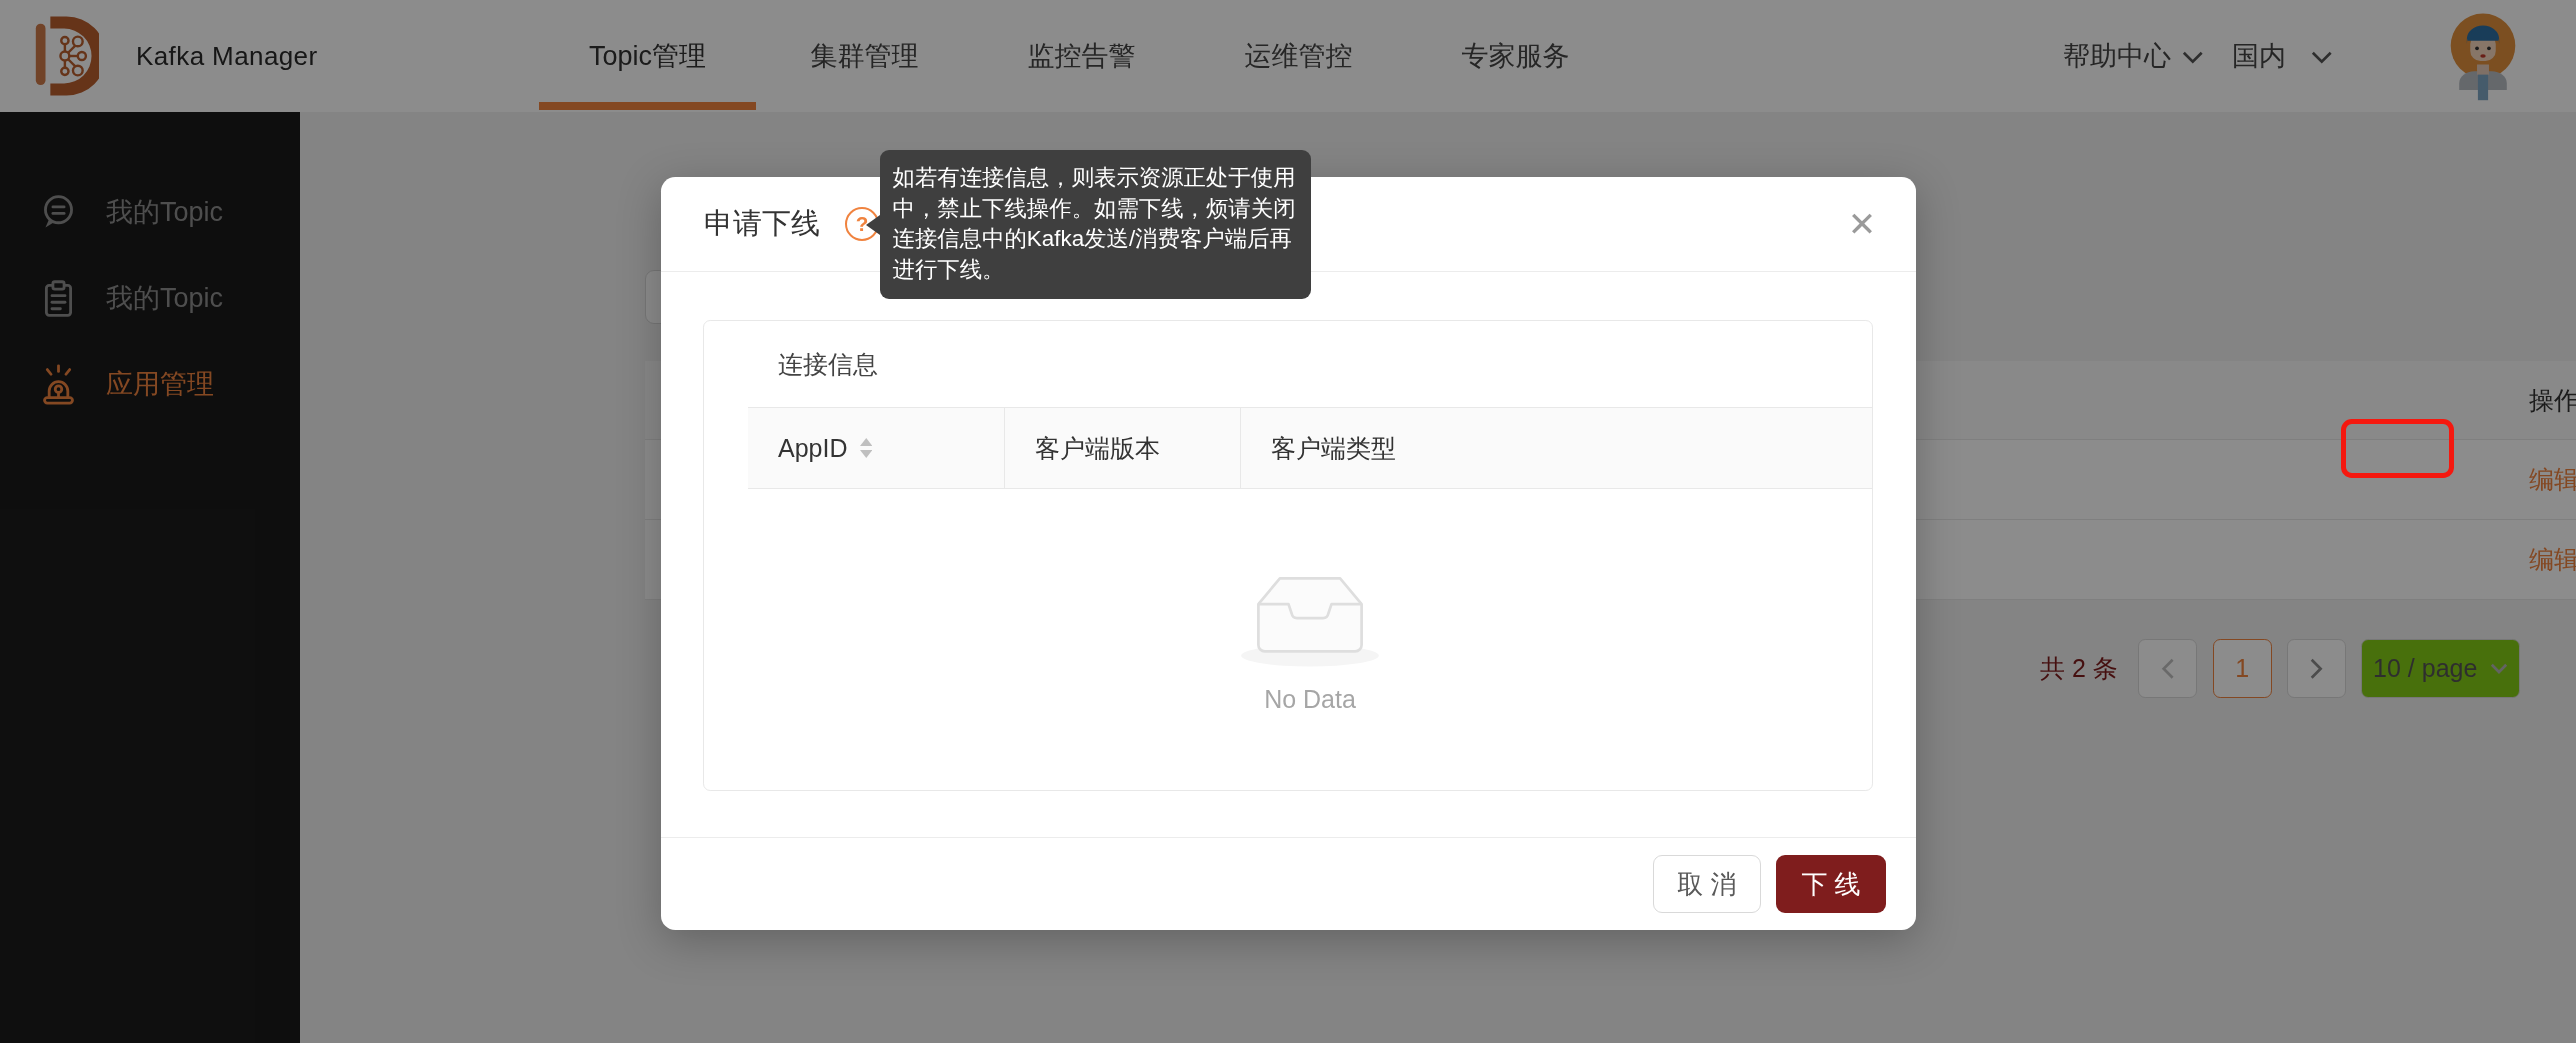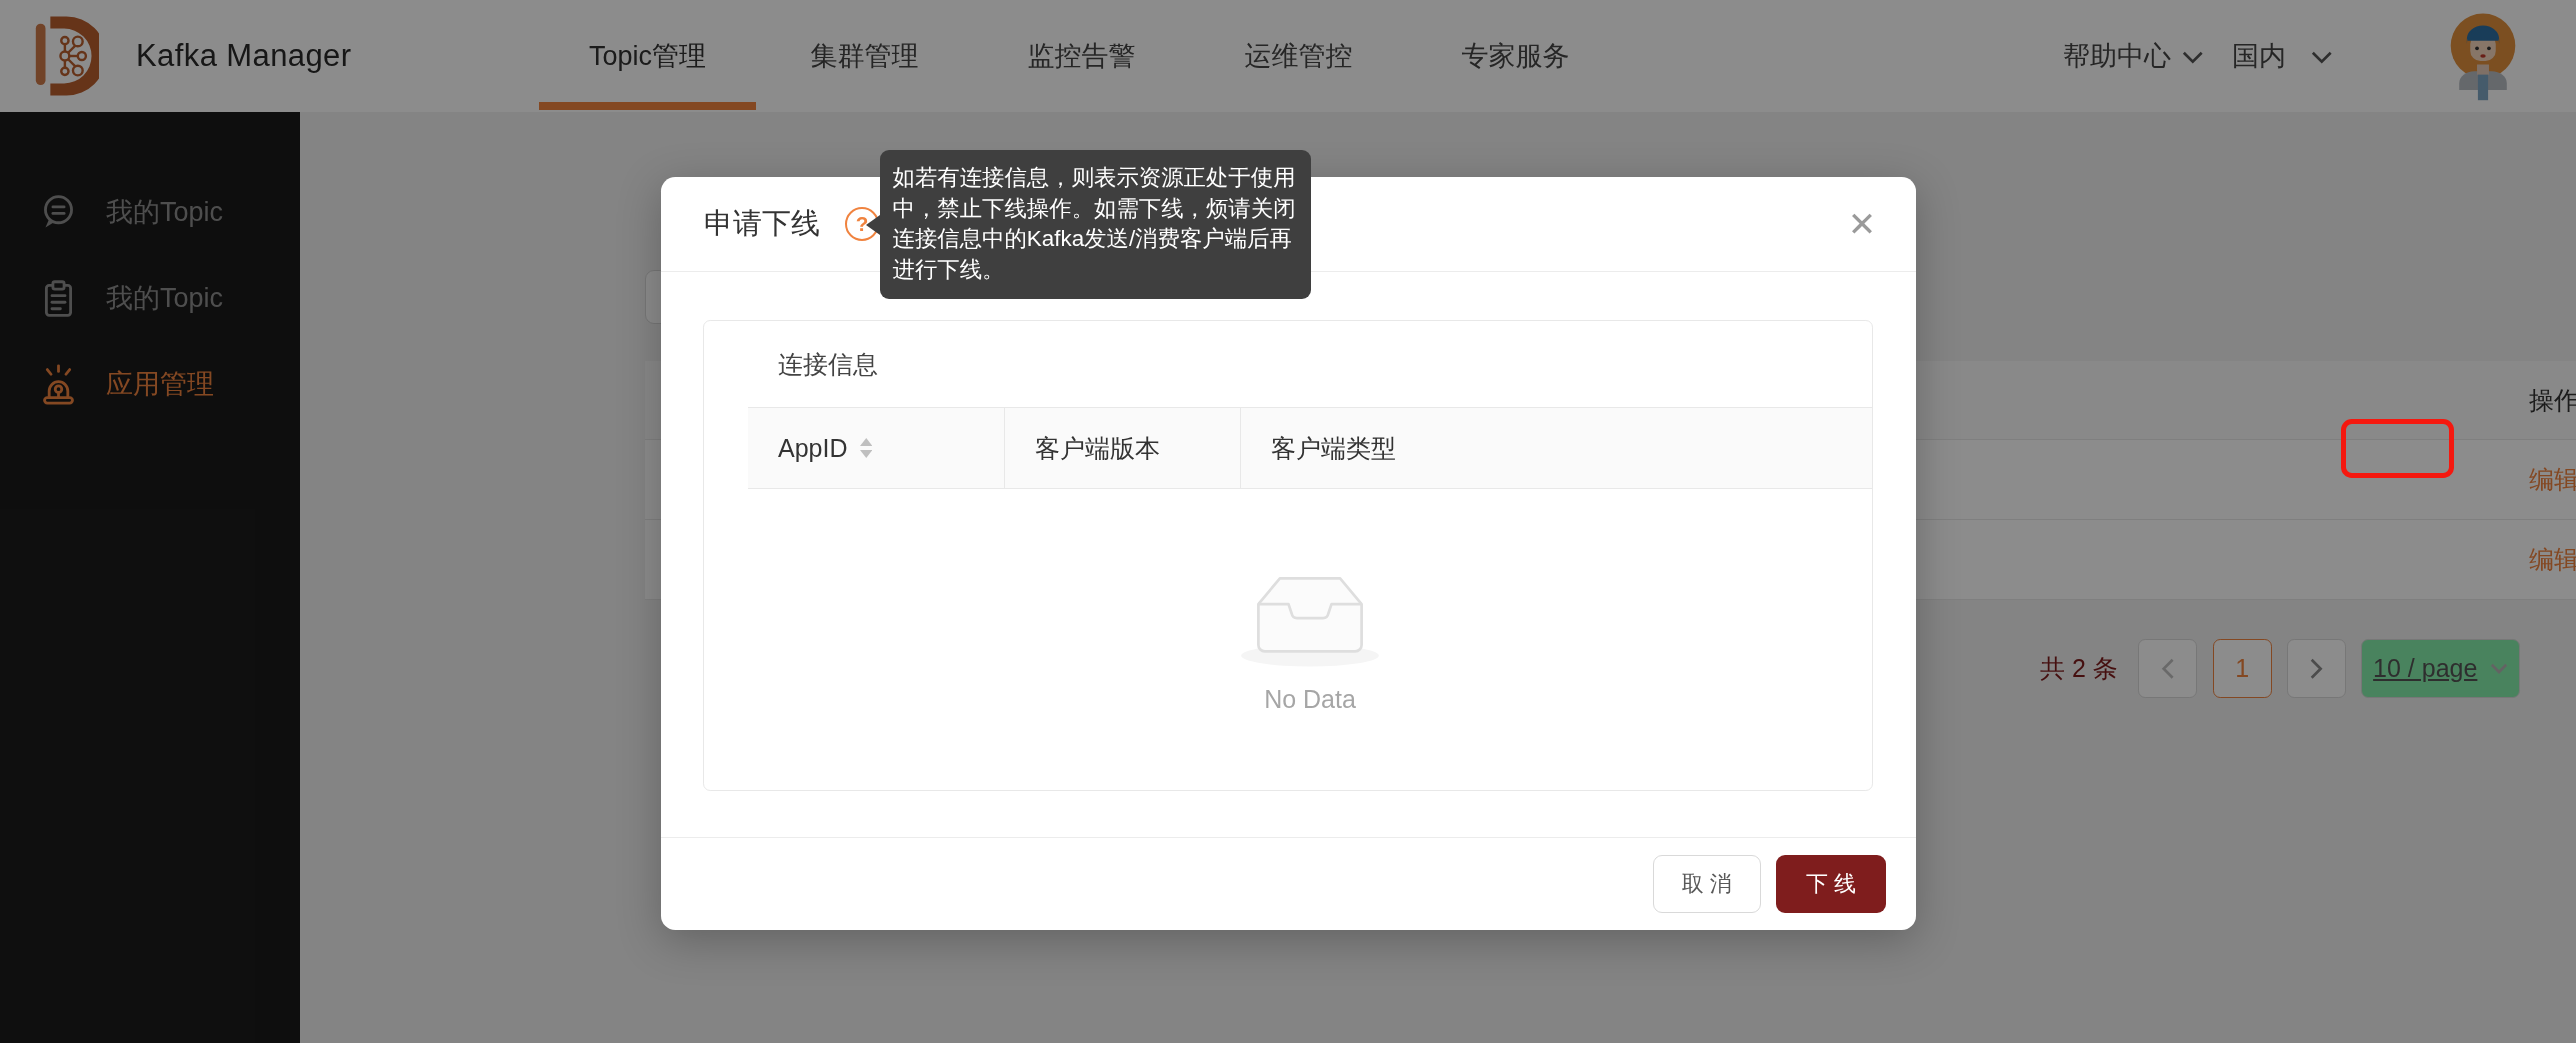--- a/index.html
+++ b/index.html
@@ -4,21 +4,21 @@
 <style>
   * { margin:0; padding:0; box-sizing:border-box; }
   html,body { width:2576px; height:1043px; }
   body { font-family:"Liberation Sans","DejaVu Sans",sans-serif; }
   .screen { position:relative; width:2576px; height:1043px; overflow:hidden; background:#f0f0f0; }
 
   
   .topbar { position:absolute; left:0; top:0; width:2576px; height:112px; background:#ffffff; z-index:1; }
   .logo { position:absolute; left:34px; top:14.3px; width:65px; height:84px; }
   .brand-title { position:absolute; left:136px; top:0; height:112px; display:flex; align-items:center;
-                 font-size:31px; color:#2b2b2b; font-weight:500; letter-spacing:0.4px; }
+                 font-size:26px; color:#2b2b2b; font-weight:500; letter-spacing:0.4px; }
   .nav-tabs { position:absolute; left:539px; top:0; height:112px; display:flex; }
   .nav-tab { position:relative; width:217px; height:112px; display:flex; align-items:center; justify-content:center;
              font-size:27px; color:#454545; cursor:pointer; }
   .nav-tab.active { color:#333; }
   .nav-tab .underline { position:absolute; left:0; bottom:1.8px; width:217px; height:8px; background:#F0833F; display:none; }
   .nav-tab.active .underline { display:block; }
   .topbar-right-item { position:absolute; top:0; height:112px; display:flex; align-items:center; font-size:27px; color:#454545; cursor:pointer; }
   .chev { margin-left:10.8px; }
   .avatar { position:absolute; left:2449px; top:10.8px; width:68px; height:90px; overflow:hidden; }
 
@@ -48,22 +48,22 @@
       background-image:
         repeating-linear-gradient(90deg, rgba(204,130,92,0.85) 0 34px, rgba(232,178,148,0.85) 34px 68px, rgba(215,150,112,0.85) 68px 102px),
         repeating-linear-gradient(0deg, rgba(255,255,255,0.30) 0 21.5px, rgba(170,100,65,0.25) 21.5px 43px);
       filter:blur(0.9px); }
   .sort-carets { display:inline-flex; flex-direction:column; align-items:center; margin-left:12.5px; gap:4.5px; }
 
   .pagination { position:absolute; top:527px; right:56px; height:59px; display:flex; align-items:center; gap:15.2px; font-size:25px; color:#555; }
   .pg-btn { width:59px; height:59px; background:#fff; border:1.8px solid #d9d9d9; border-radius:7.2px;
             display:flex; align-items:center; justify-content:center; cursor:pointer; }
   .pg-btn.current { border-color:#F0833F; color:#F0833F; }
-  .pg-size { width:159px; height:59px; background:#86efac; border:1.8px solid #d9d9d9; border-radius:7.2px;
-             display:flex; align-items:center; justify-content:center; gap:12.5px; cursor:pointer; color:#555;text-decoration:underline; }
+  .pg-size { width:159px; height:59px; background:#84cc16; border:1.8px solid #d9d9d9; border-radius:7.2px;
+             display:flex; align-items:center; justify-content:center; gap:12.5px; cursor:pointer; color:#555; }
   .pg-total { margin-right:5.4px; color:#7f1d1d; }
 
   
   .overlay { position:absolute; inset:0; background:rgba(0,0,0,0.45); z-index:10; }
   .modal { position:absolute; left:661px; top:177px; width:1255px; height:753px; background:#fff; border-radius:14.3px;
            box-shadow:0 10.8px 43px rgba(0,0,0,0.25); z-index:20; }
   .modal-header { position:relative; height:95px; border-bottom:1.8px solid #ececec; display:flex; align-items:center; padding-left:43px; }
   .modal-title { font-size:29px; color:#333; font-weight:500; }
   .q-icon { width:34px; height:34px; border:2.7px solid #F0833F; border-radius:50%; color:#F0833F;
             display:flex; align-items:center; justify-content:center; font-size:20.6px; font-weight:bold; margin-left:25px; cursor:pointer; }
@@ -72,21 +72,21 @@
   .panel { position:absolute; left:42px; top:143px; width:1170px; height:471px; border:1.8px solid #e8e8e8; border-radius:7.2px; overflow:hidden;padding-left:44px; }
   .panel-title-row { height:87px; display:flex; align-items:center; padding-left:30px; font-size:25px; color:#444; border-bottom:1.8px solid #e8e8e8; }
   .panel-thead { height:81px; display:flex; background:#fafafa; border-bottom:1.8px solid #e8e8e8; font-size:25px; color:#333; }
   .pt-cell { display:flex; align-items:center; padding-left:30px; border-right:1.8px solid #e8e8e8; }
   .pt-cell:last-child { border-right:none; }
   .pt-c1 { width:257px; flex:none; } .pt-c2 { width:466px; flex:none; } .pt-c3 { width:236px; flex:none; } .pt-c4 { flex:1; }
   .panel-empty { height:299px; display:flex; flex-direction:column; align-items:center; justify-content:center; gap:14px; }
   .no-data-text { font-size:25px; color:#a6a6a6; }
   .modal-footer { position:absolute; left:0; bottom:0; width:100%; height:93px; border-top:1.8px solid #ececec;
                   display:flex; align-items:center; justify-content:flex-end; gap:15.2px; padding-right:30px; }
-  .btn { height:58px; border-radius:9px; font-size:22px; display:flex; align-items:center; justify-content:center; cursor:pointer; font-family:inherit; }
+  .btn { height:58px; border-radius:9px; font-size:26px; display:flex; align-items:center; justify-content:center; cursor:pointer; font-family:inherit; }
   .btn-cancel { width:108px; background:#fff; border:1.8px solid #d9d9d9; color:#595959; }
   .btn-confirm { width:110px; background:#7f1d1d; border:none; color:#fff; }
 
   
   .tooltip { position:absolute; left:880px; top:150px; width:431px; background:#3F3F3F; color:#fff; border-radius:9px;
              padding:13.4px 12.5px; font-size:22.4px; line-height:30.5px; z-index:40; }
   .tooltip .arrow { position:absolute; left:-14.3px; top:65px; width:0; height:0;
                     border-top:10px solid transparent; border-bottom:10px solid transparent; border-right:14.3px solid #3F3F3F; }
 
   

